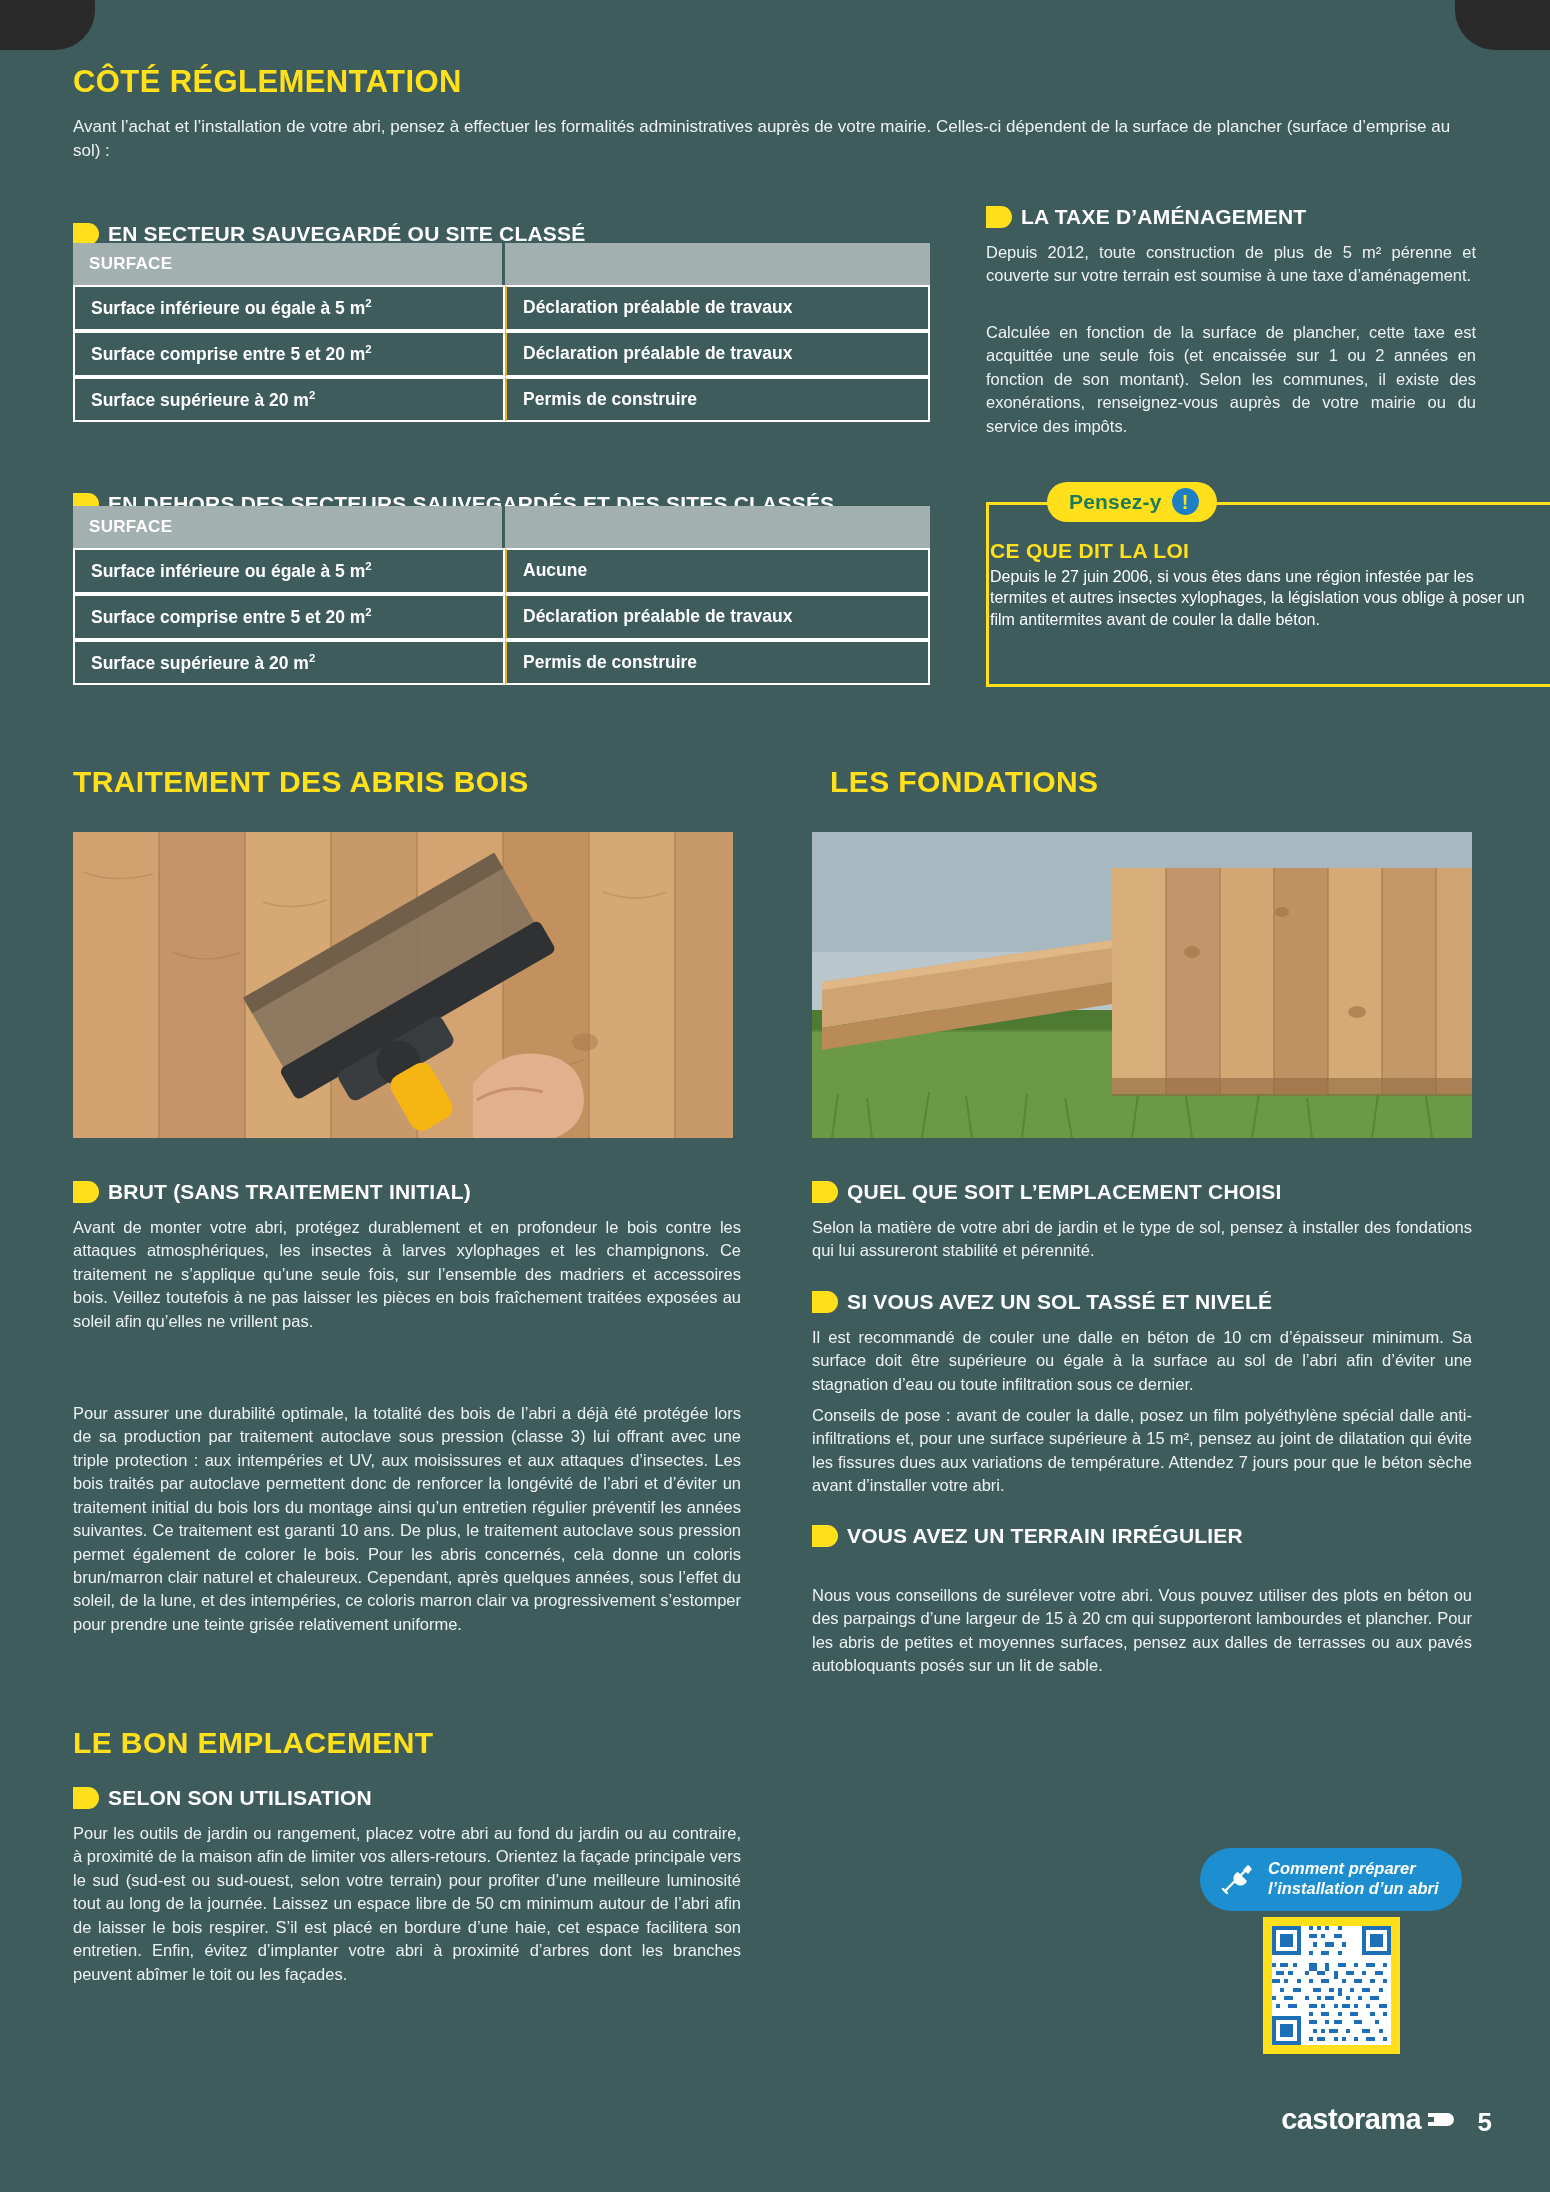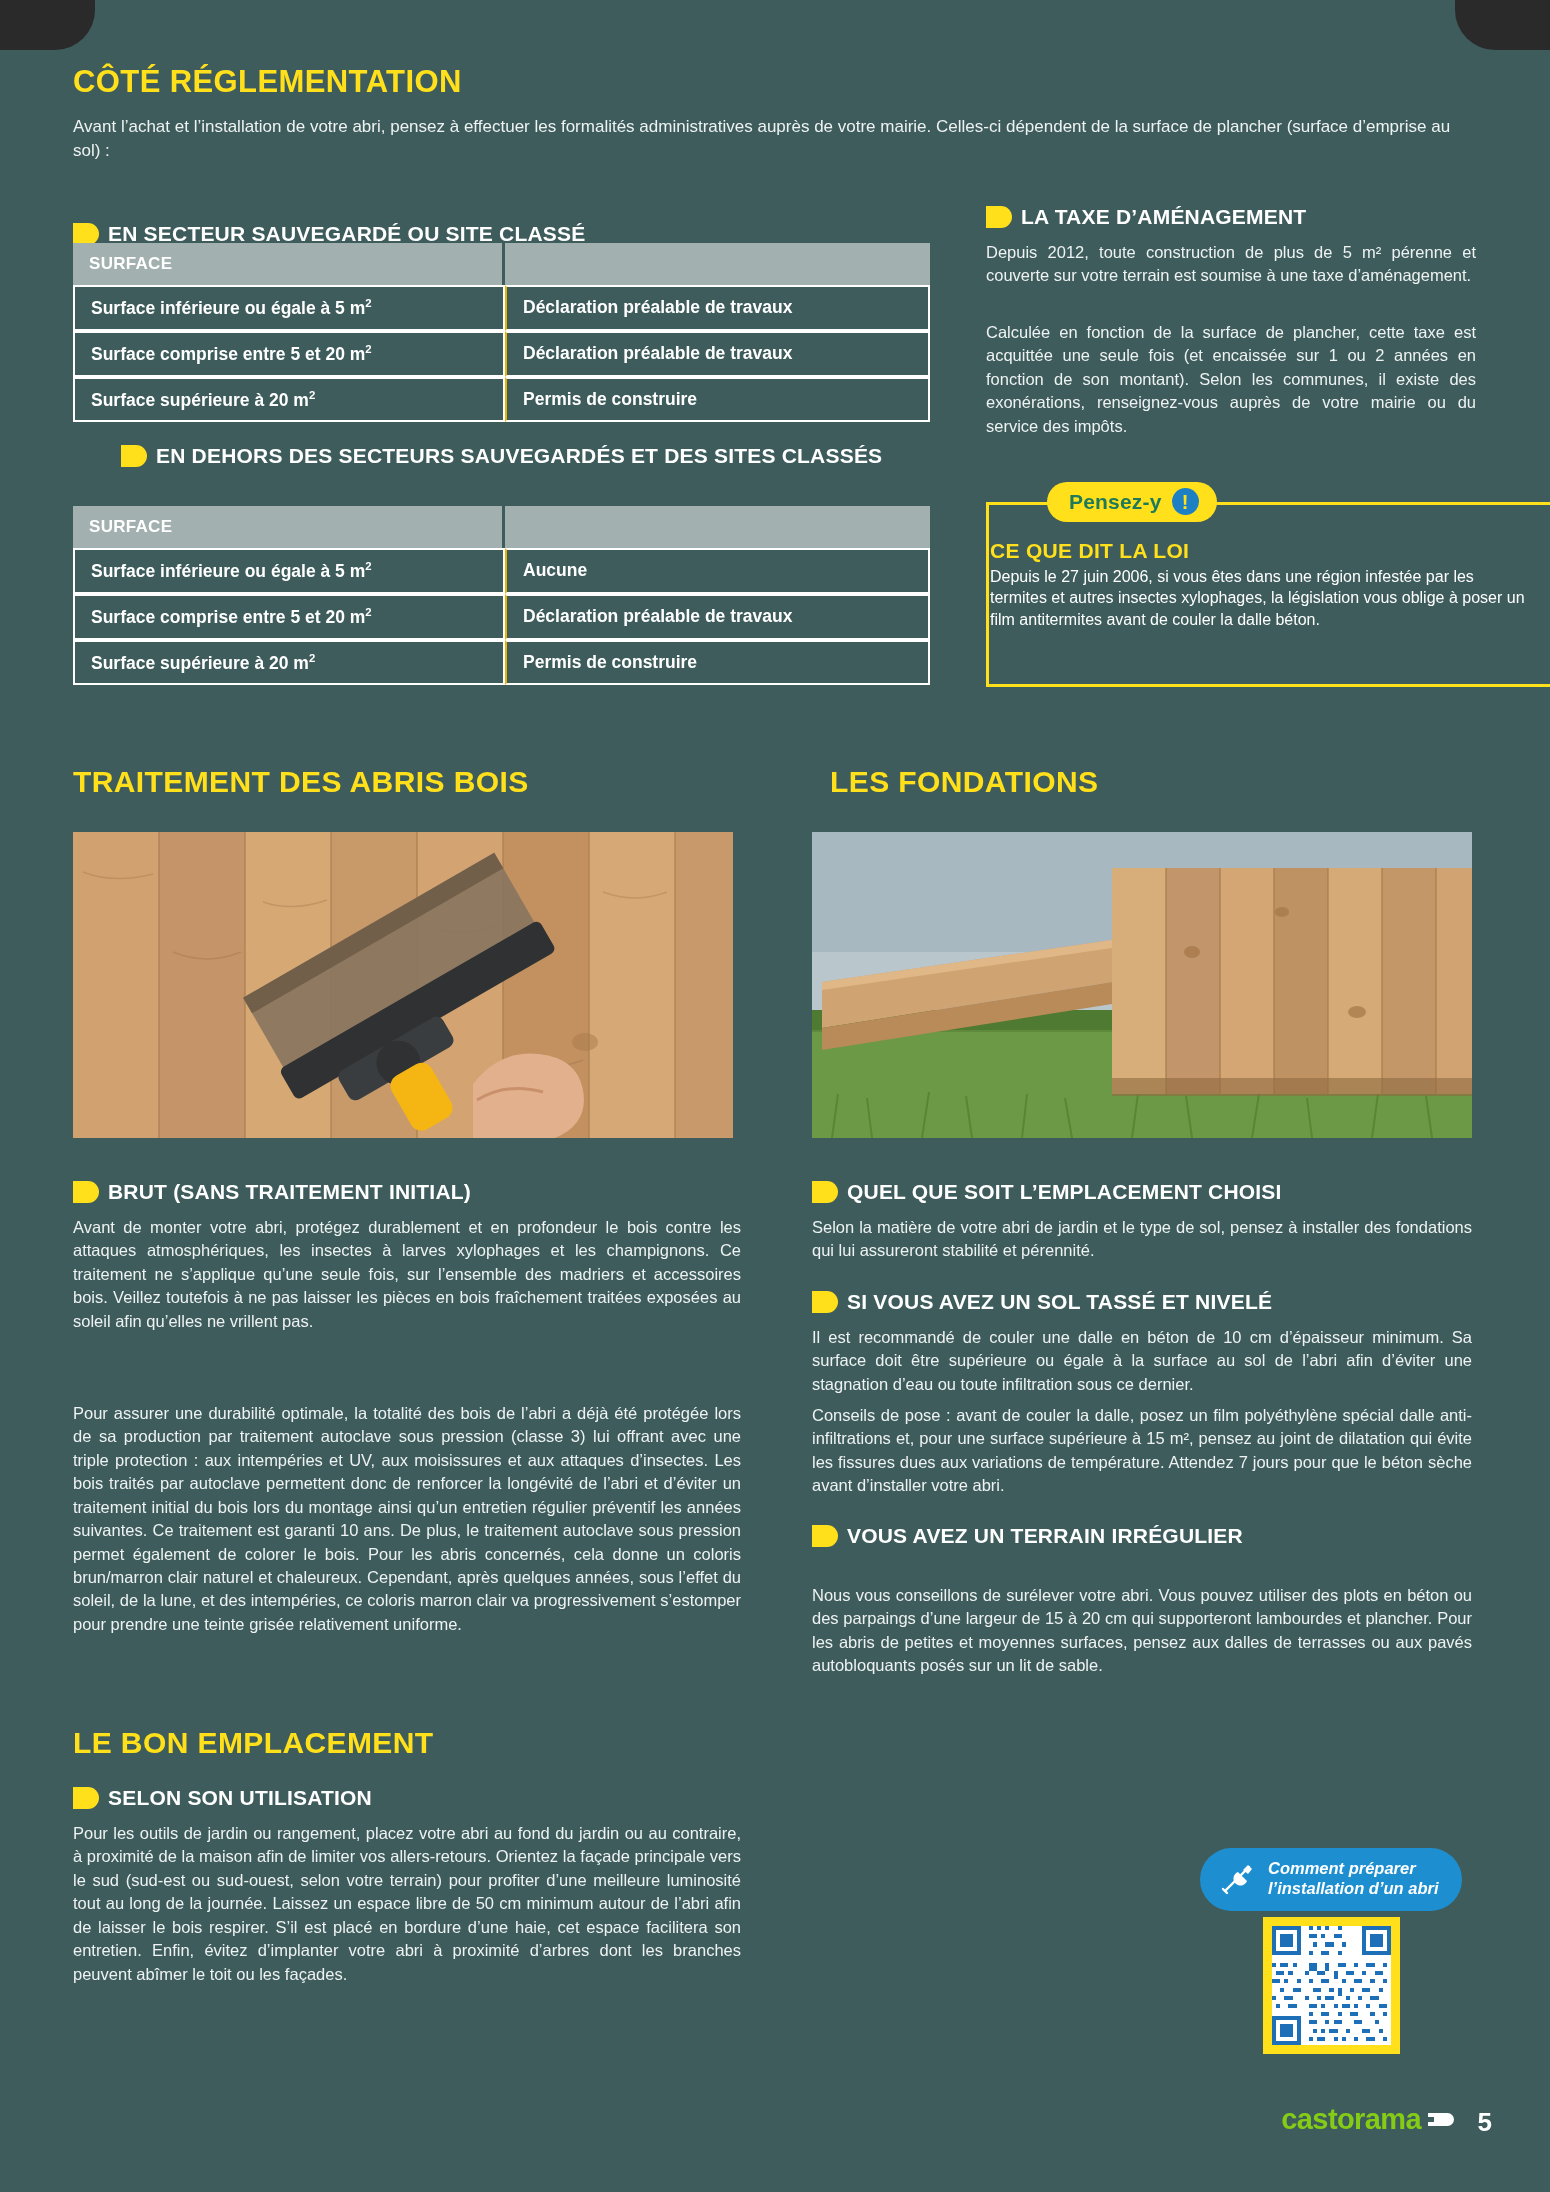--- a/index.html
+++ b/index.html
@@ -181,21 +181,21 @@
     width: 100%; height: 100%;
     background: #ffffff;
     position: relative;
   }
 
   
   .brand {
     position: absolute;
     right: 96px;
     bottom: 56px;
-    color: #84cc16;
+    color: #ffffff;
     font-size: 29px;
     font-weight: bold;
     letter-spacing: -0.6px;
     display: flex;
     align-items: center;
     gap: 7px;
   }
   .brand .swoosh {
     width: 26px; height: 13px;
     background: #ffffff;
@@ -254,21 +254,21 @@
             <td class="c2">Déclaration préalable de travaux</td>
           </tr>
           <tr>
             <td>Surface supérieure à 20 m<sup>2</sup></td>
             <td class="c2">Permis de construire</td>
           </tr>
         </tbody>
       </table>
     </div>
 
-    <div class="sub-head" style="position:absolute; left:73px; top:444px; width:920px;margin-left:48px;">
+    <div class="sub-head" style="position:absolute; left:73px; top:492px; width:920px;">
       <span class="flag"></span>
       <span>EN DEHORS DES SECTEURS SAUVEGARDÉS ET DES SITES CLASSÉS</span>
     </div>
 
     <div style="position:absolute; left:73px; top:506px; width:857px;">
       <table class="reg">
         <thead>
           <tr>
             <th class="c1" style="width:432px;">SURFACE</th>
             <th></th>

